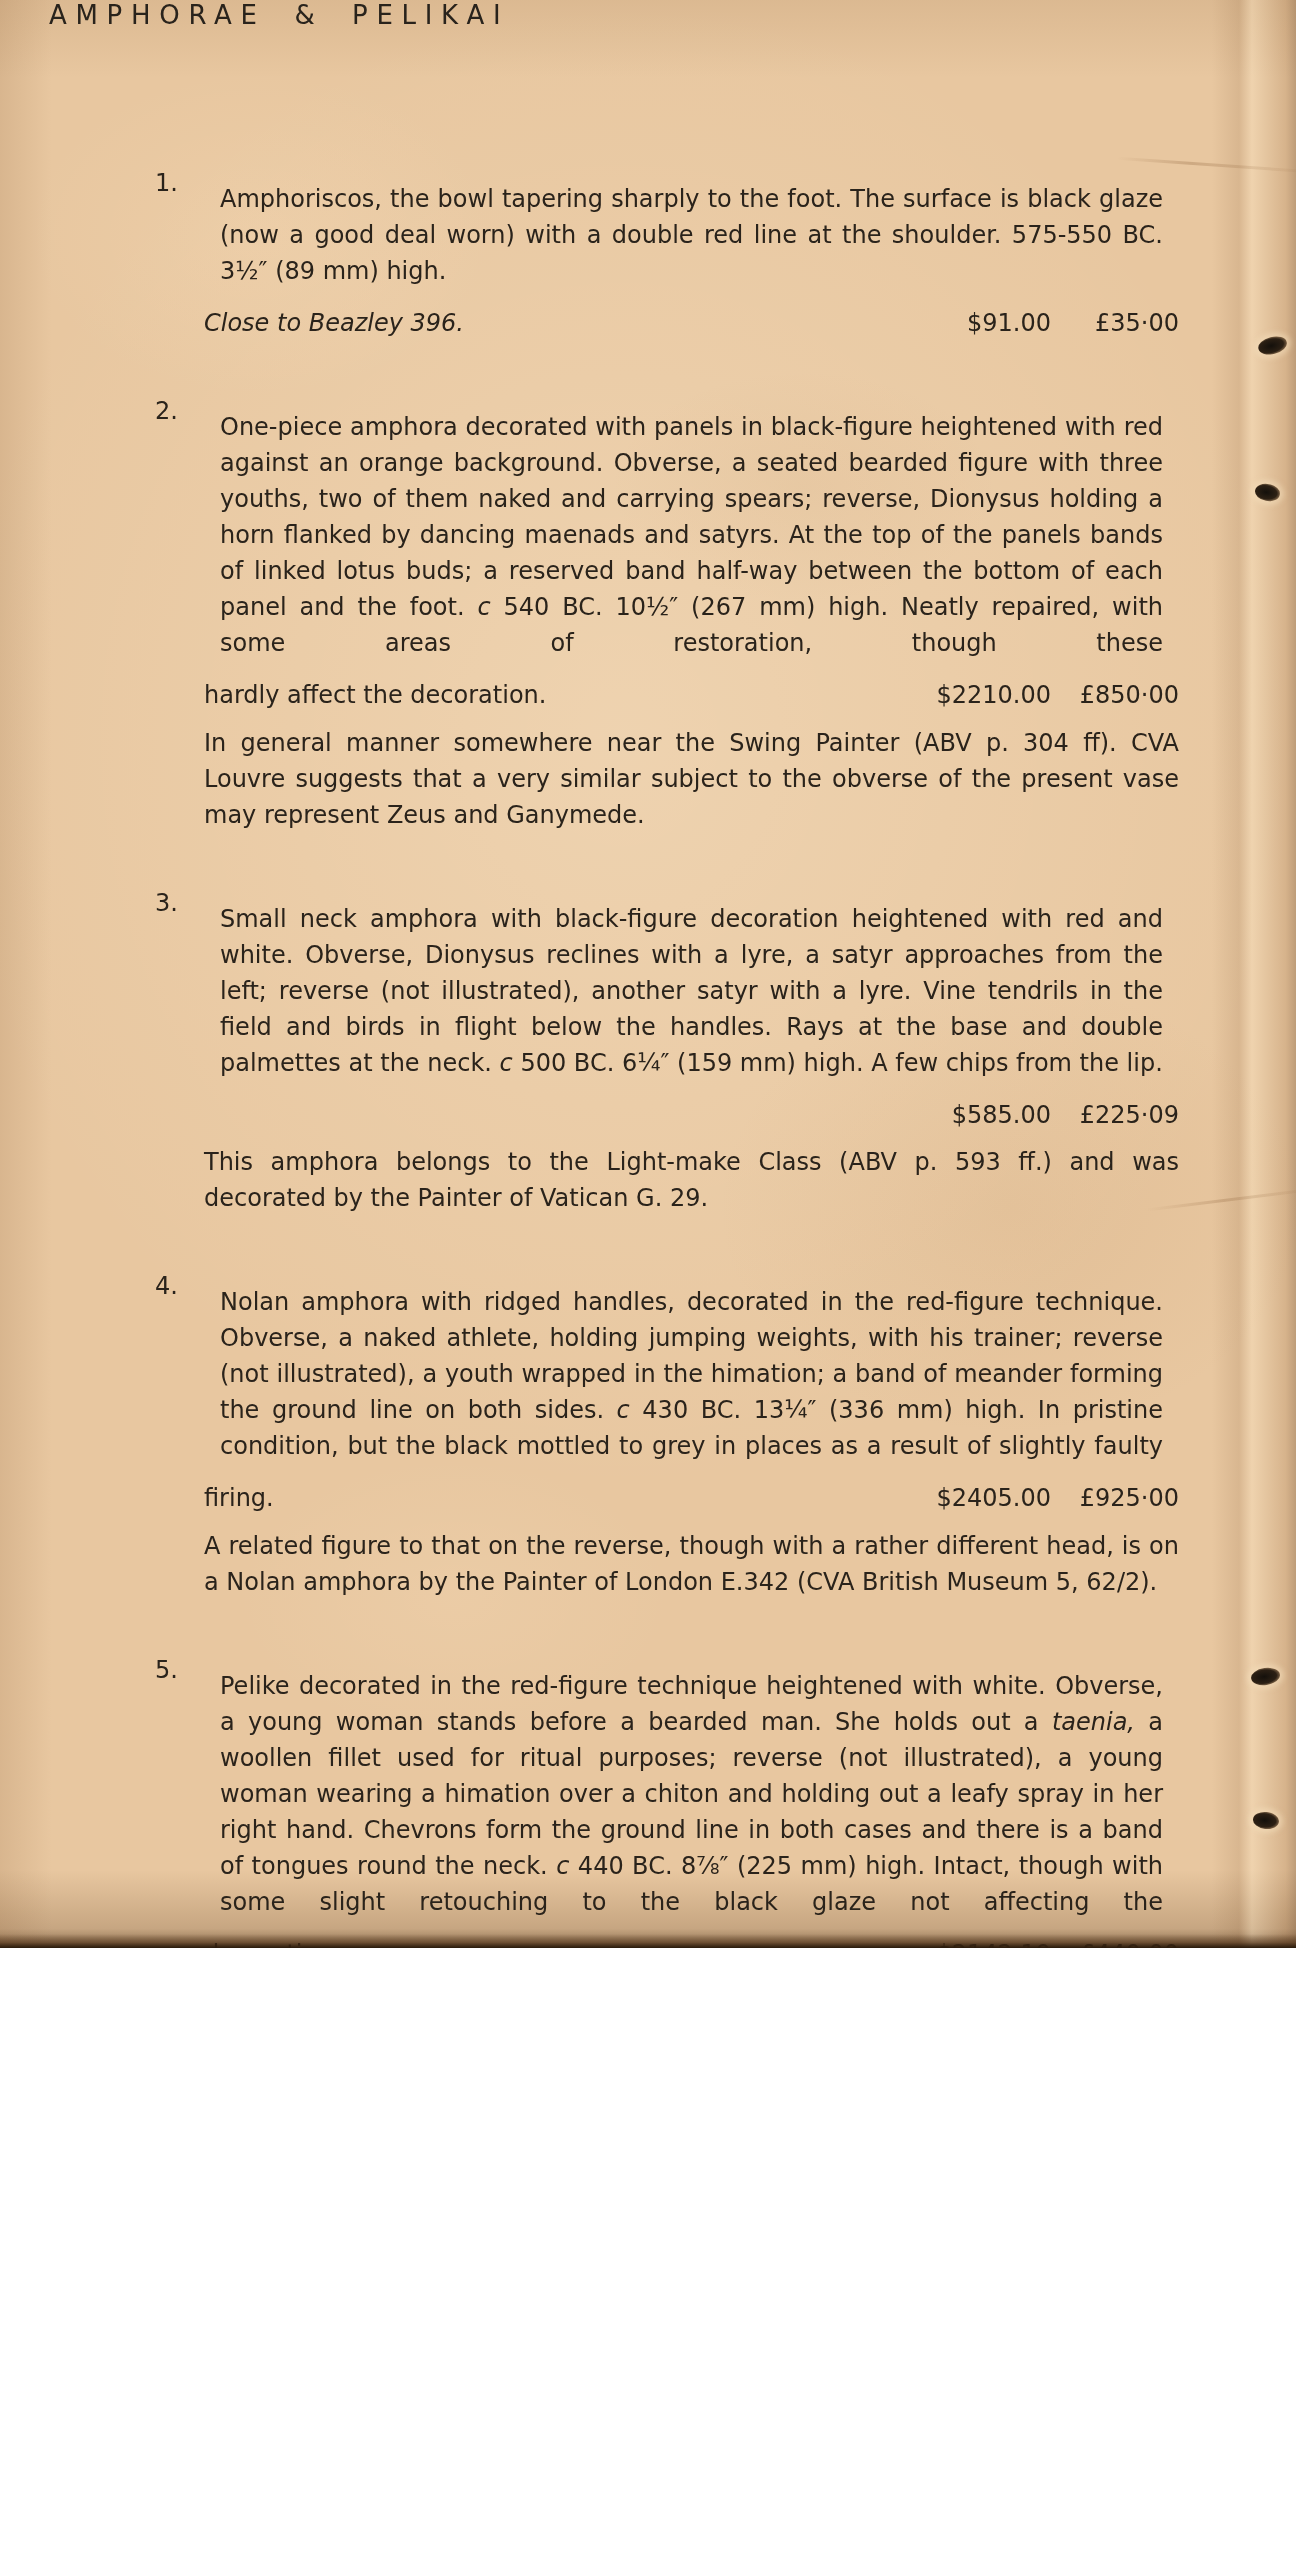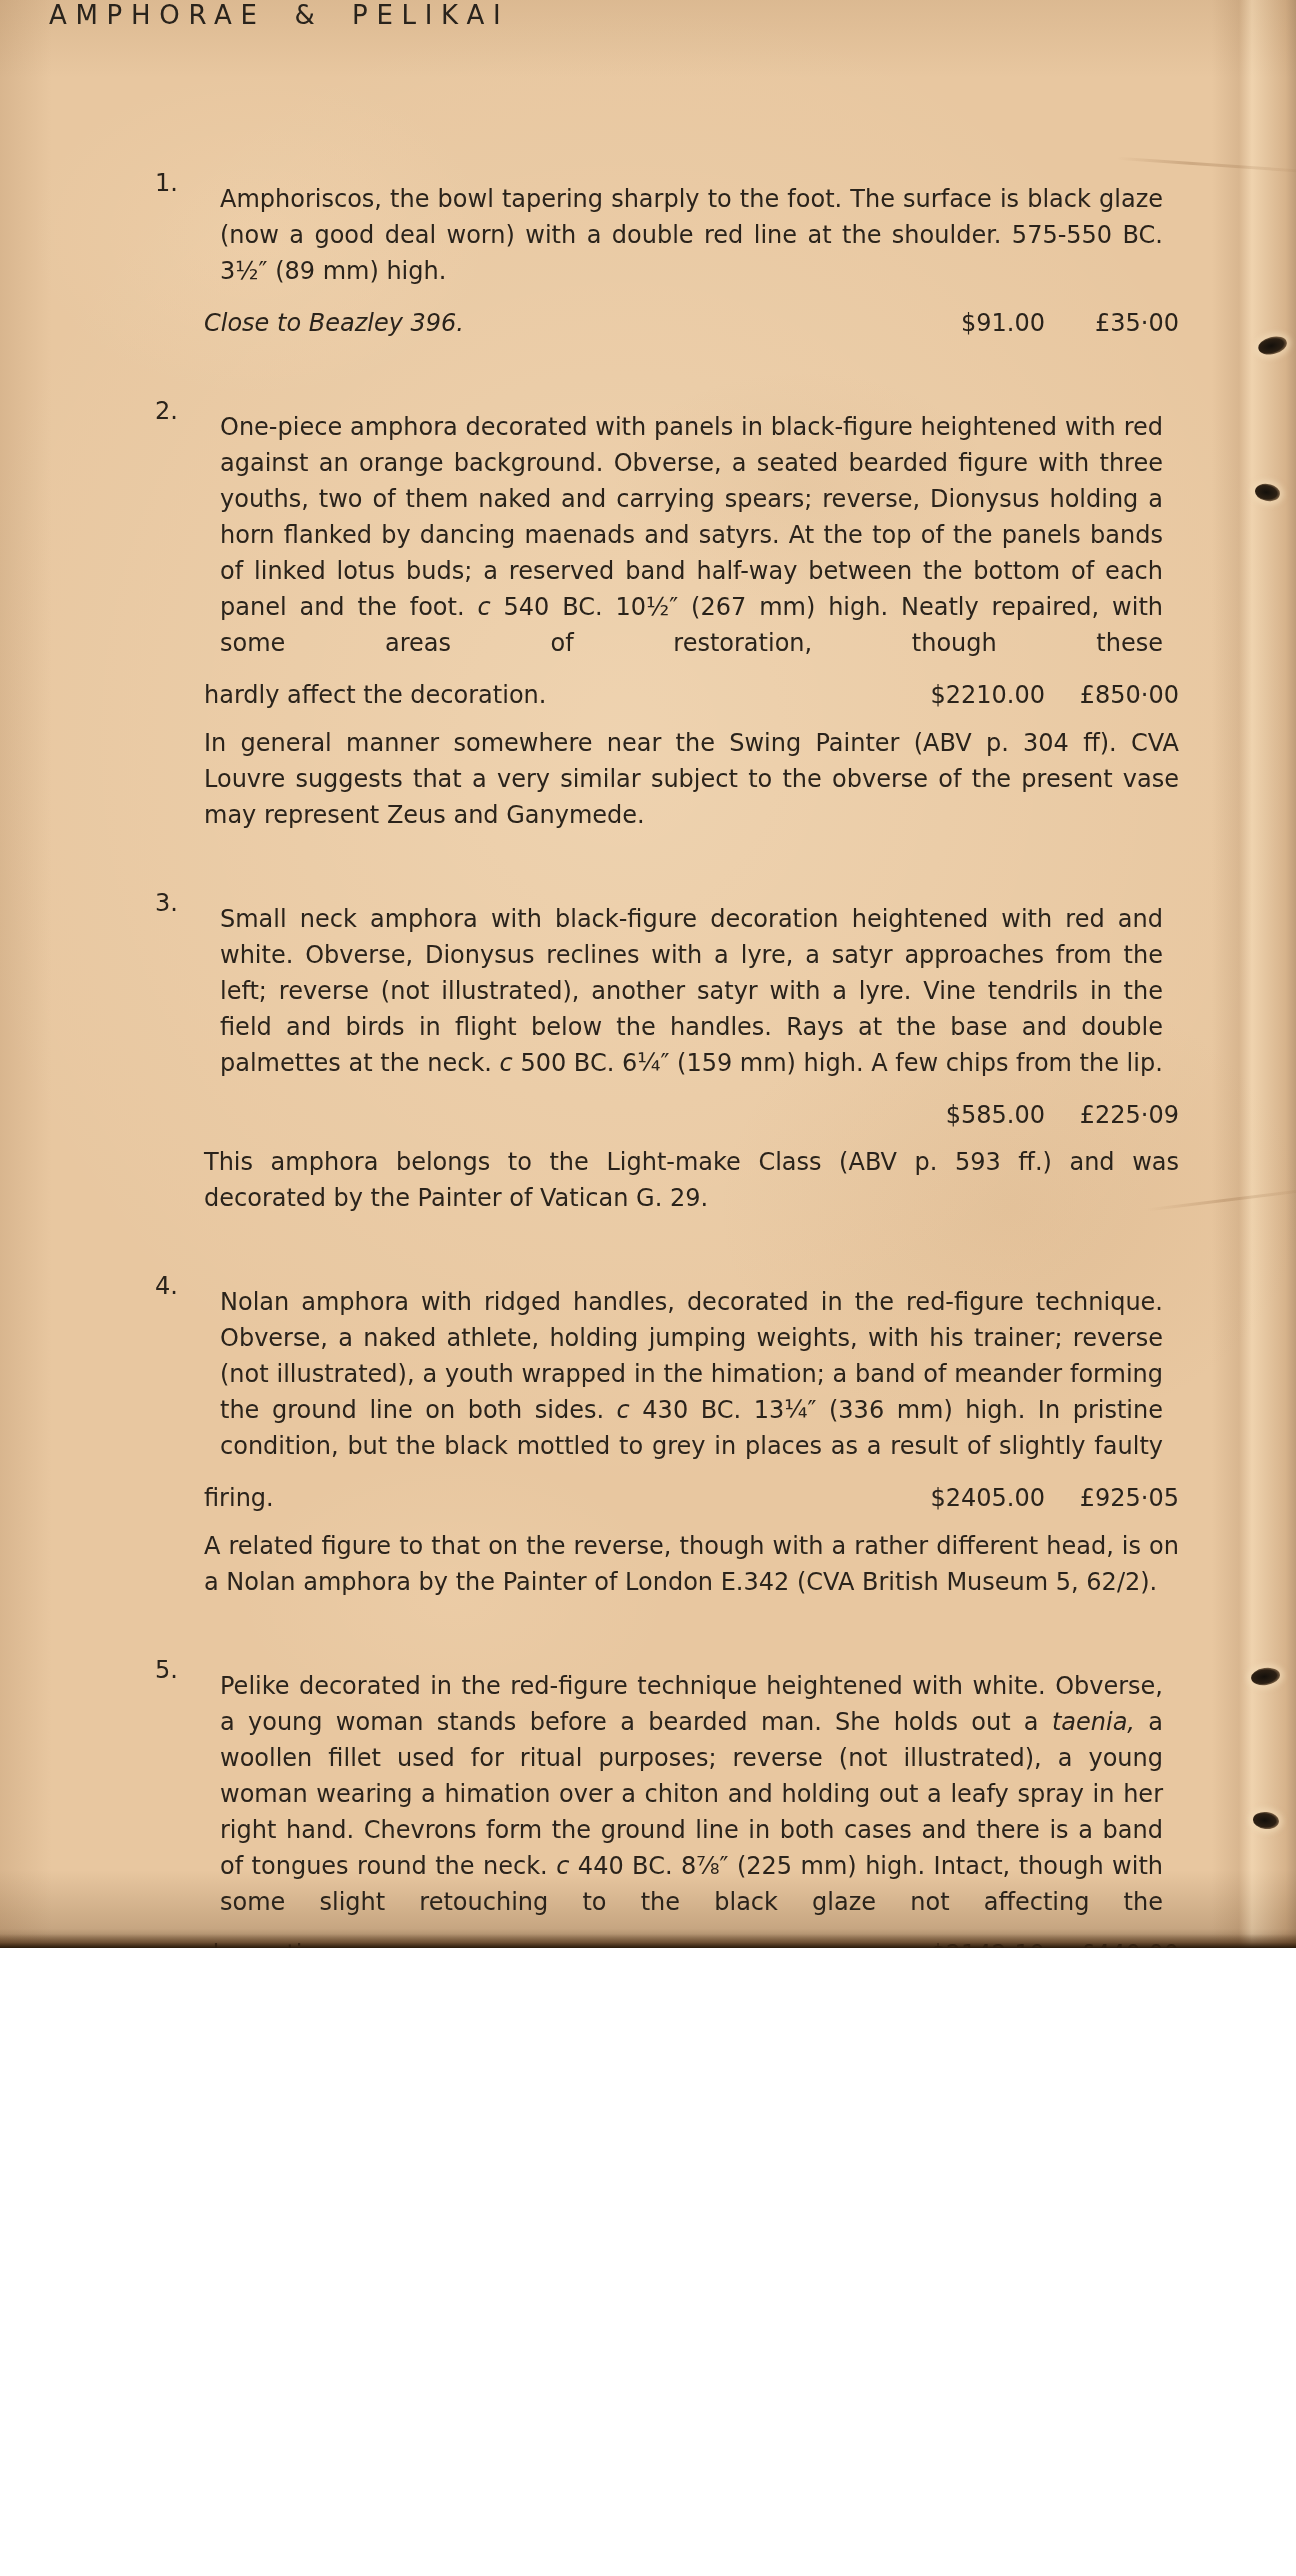--- a/index.html
+++ b/index.html
@@ -62,21 +62,20 @@
   p.body.flow{ text-align-last:justify; }
   .price-row{
     display:flex;
     justify-content:center;
     align-items:baseline;
   }
   .tail{ flex:1; }
   .prices{
     display:inline-flex;
     flex:0 0 auto;
-    gap:6px;
   }
   .col-usd{ width:146px; text-align:right; }
   .col-gbp{ width:128px; text-align:right; }
   .note{
     margin:11.7px 0 0 0;
     text-align:justify;
   }
   .note:empty{ display:none; }
   i{ font-style:italic; }
   
@@ -165,21 +164,21 @@
     </div>
 
     <div class="item">
       <div class="item-num">4.</div>
       <div class="item-content">
         <p class="body flow"><span>Nolan amphora with ridged handles, decorated in the red-figure technique. Obverse, a naked athlete, holding jumping weights, with his trainer; reverse (not illustrated), a youth wrapped in the himation; a band of meander forming the ground line on both sides. </span><i>c</i><span> 430 BC. 13¼″ (336 mm) high. In pristine condition, but the black mottled to grey in places as a result of slightly faulty</span></p>
         <div class="price-row">
           <span class="tail"><span>firing.</span></span>
           <span class="prices">
             <span class="col-usd">$2405.00</span>
-            <span class="col-gbp">£925·05</span>
+            <span class="col-gbp">£925·00</span>
           </span>
         </div>
         <p class="note">A related figure to that on the reverse, though with a rather different head, is on a Nolan amphora by the Painter of London E.342 (CVA British Museum 5, 62/2).</p>
       </div>
     </div>
 
     <div class="item">
       <div class="item-num">5.</div>
       <div class="item-content">
         <p class="body flow"><span>Pelike decorated in the red-figure technique heightened with white. Obverse, a young woman stands before a bearded man. She holds out a </span><i>taenia,</i><span> a woollen fillet used for ritual purposes; reverse (not illustrated), a young woman wearing a himation over a chiton and holding out a leafy spray in her right hand. Chevrons form the ground line in both cases and there is a band of tongues round the neck. </span><i>c</i><span> 440 BC. 8⅞″ (225 mm) high. Intact, though with some slight retouching to the black glaze not affecting the</span></p>

